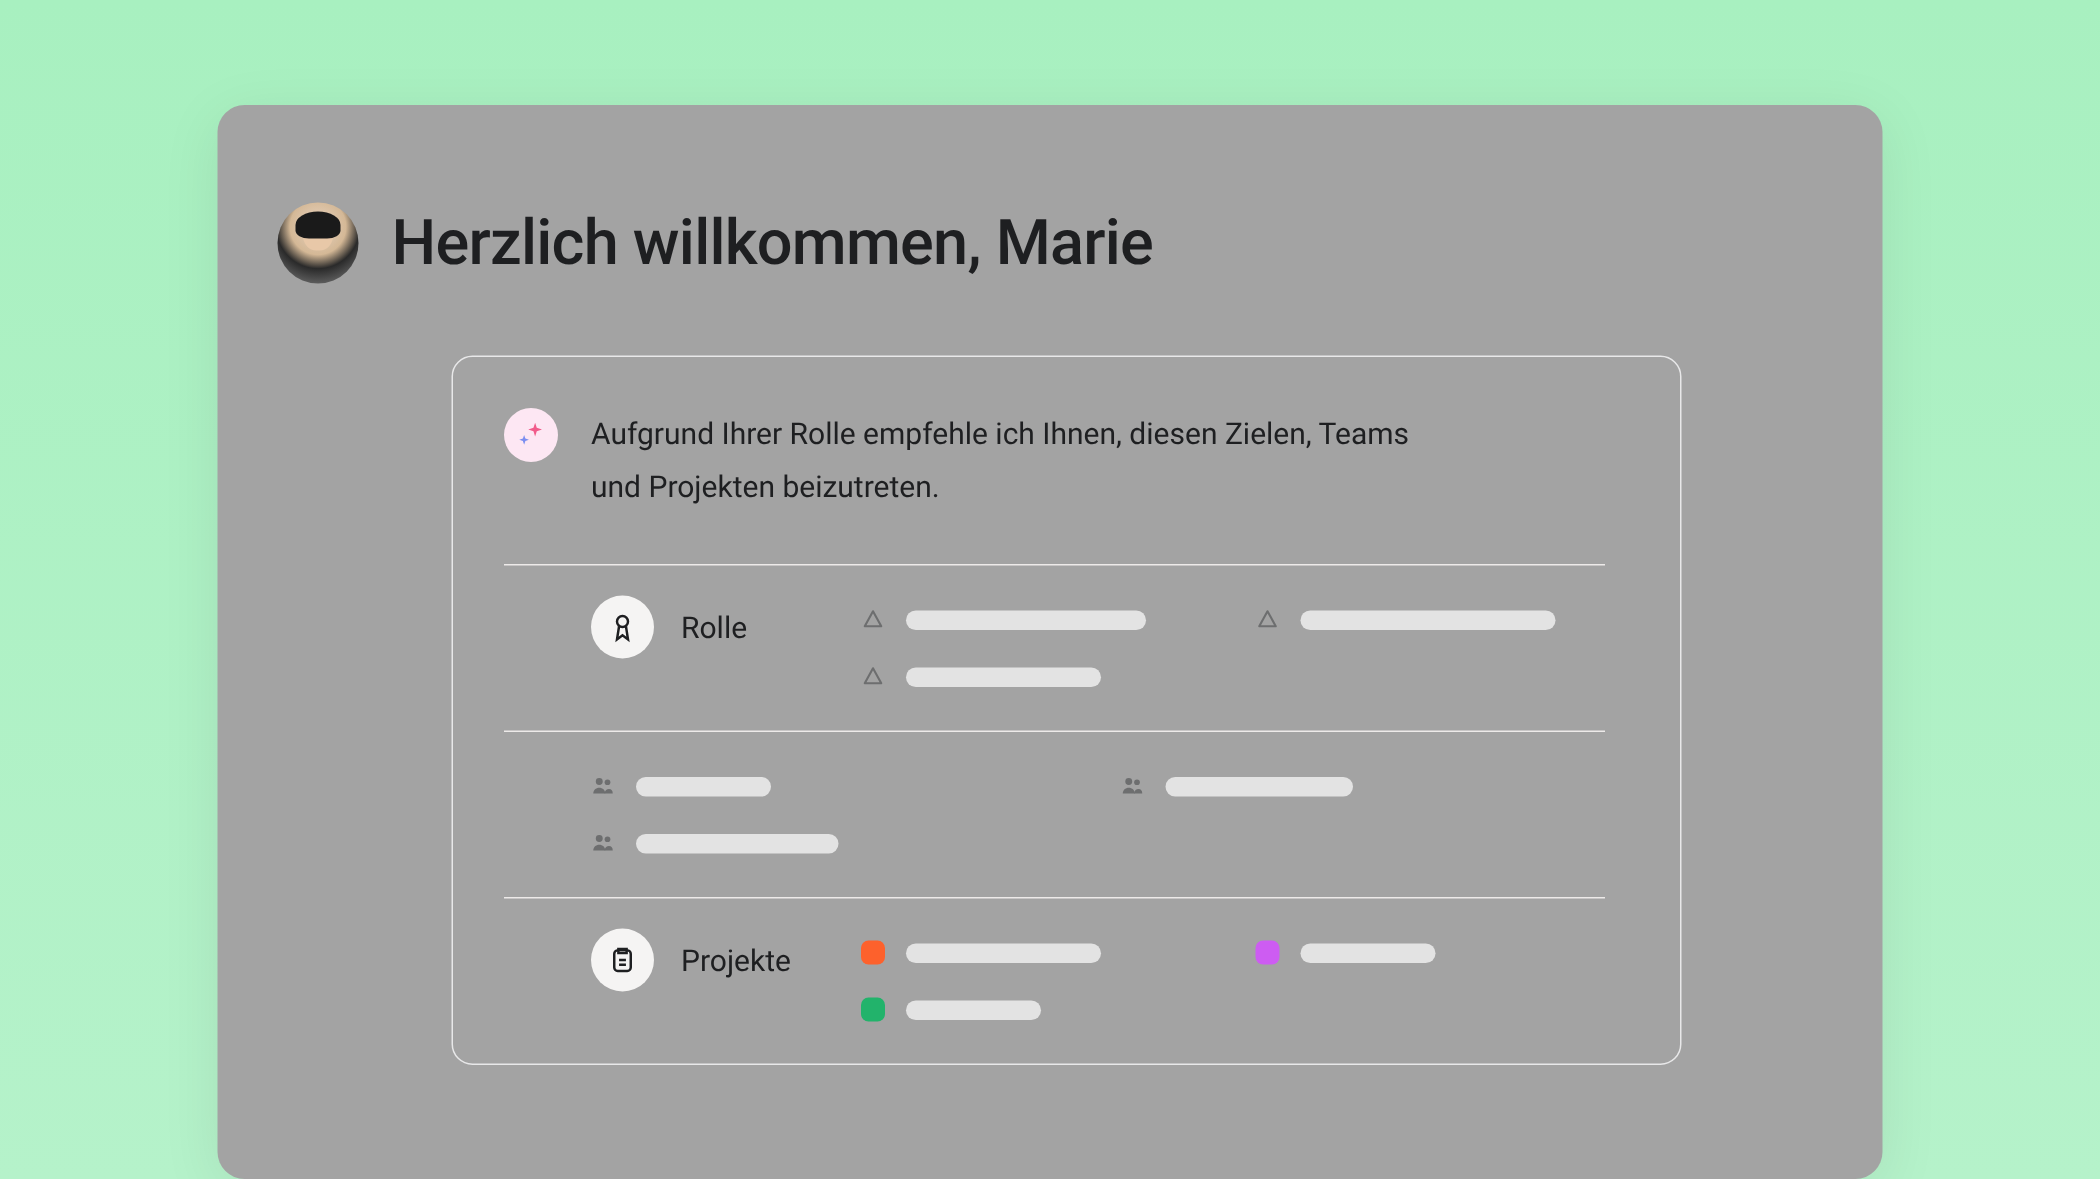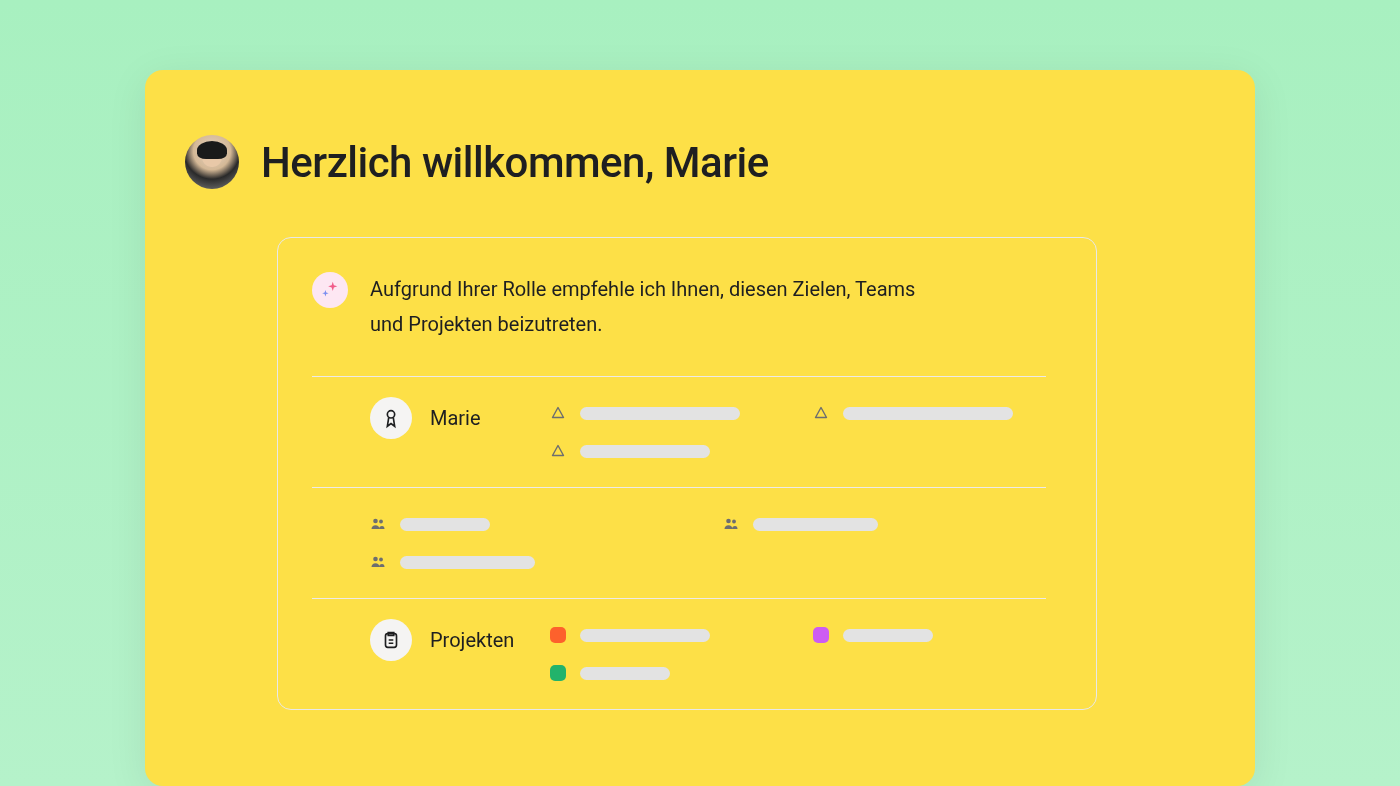--- a/index.html
+++ b/index.html
@@ -5,21 +5,21 @@
   * { box-sizing: border-box; margin: 0; padding: 0; }
   body {
     font-family: -apple-system, BlinkMacSystemFont, "Segoe UI", Roboto, Helvetica, Arial, sans-serif;
     background: linear-gradient(180deg, #a8f0c0 0%, #b5f2ca 100%);
     width: 1400px;
     height: 786px;
     overflow: hidden;
     padding: 70px 145px 0 145px;
   }
   .card {
-    background: #fde047;
+    background: #a3a3a3;
     border-radius: 18px;
     box-shadow: 0 8px 40px rgba(0,0,0,0.08);
     width: 100%;
     height: 100%;
     padding: 65px 100px 0 40px;
   }
   .header-row {
     display: flex;
     align-items: center;
     gap: 22px;
@@ -50,21 +50,21 @@
     background: #1a1a1a;
     border-radius: 50% 50% 30% 30%;
   }
   .welcome-title {
     font-size: 42px;
     font-weight: 500;
     color: #1e1f21;
     letter-spacing: -0.5px;
   }
   .rec-panel {
-    margin-left: 92px;
+    margin-left: 116px;
     border: 1px solid #e8e8e9;
     border-radius: 14px;
     padding: 34px 50px 0 34px;
     max-width: 820px;
   }
   .rec-intro {
     display: flex;
     align-items: flex-start;
     gap: 22px;
     margin-bottom: 34px;
@@ -183,21 +183,21 @@
     </div>
 
     <div class="section">
       <div class="section-head">
         <div class="section-icon-circle">
           <svg viewBox="0 0 24 24" fill="none" stroke-width="1.8">
             <circle cx="12" cy="8" r="4"></circle>
             <path d="M9.5 11.5 L8 21 L12 18 L16 21 L14.5 11.5"></path>
           </svg>
         </div>
-        <span class="section-label">Marie</span>
+        <span class="section-label">Rolle</span>
       </div>
       <div class="items-grid">
         <div class="item">
           <span class="item-icon">
             <svg viewBox="0 0 16 16" fill="none">
                 <path d="M8 2.5 L13.5 12.5 H2.5 Z" stroke="#6d6e6f" stroke-width="1.4" stroke-linejoin="round"></path>
               </svg>
           </span>
           <span class="placeholder-bar w-long"></span>
         </div>
@@ -260,21 +260,21 @@
 
     <div class="section">
       <div class="section-head">
         <div class="section-icon-circle">
           <svg viewBox="0 0 24 24" fill="none" stroke-width="1.8">
             <rect x="6" y="5" width="12" height="15" rx="2.5"></rect>
             <path d="M9 4 h6 v3 h-6 z"></path>
             <path d="M9.5 12 h5 M9.5 15.5 h5"></path>
           </svg>
         </div>
-        <span class="section-label">Projekten</span>
+        <span class="section-label">Projekte</span>
       </div>
       <div class="items-grid">
         <div class="item">
           <span class="proj-square c-orange"></span>
           <span class="placeholder-bar w-med"></span>
         </div>
         <div class="item">
           <span class="proj-square c-purple"></span>
           <span class="placeholder-bar w-short"></span>
         </div>

